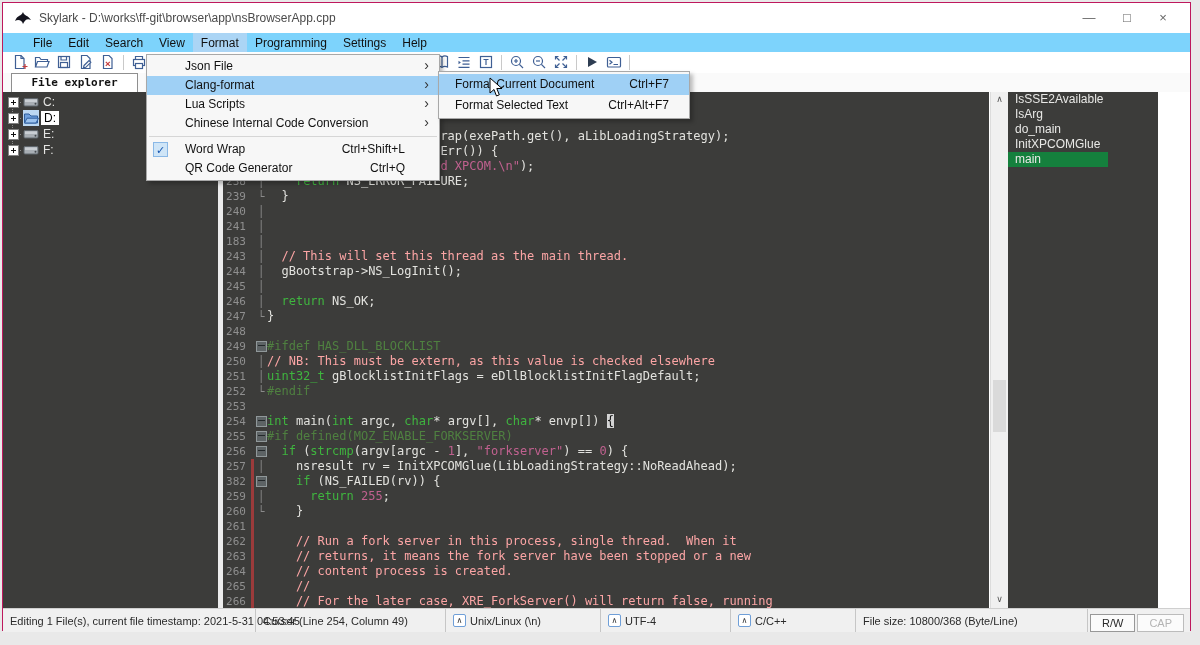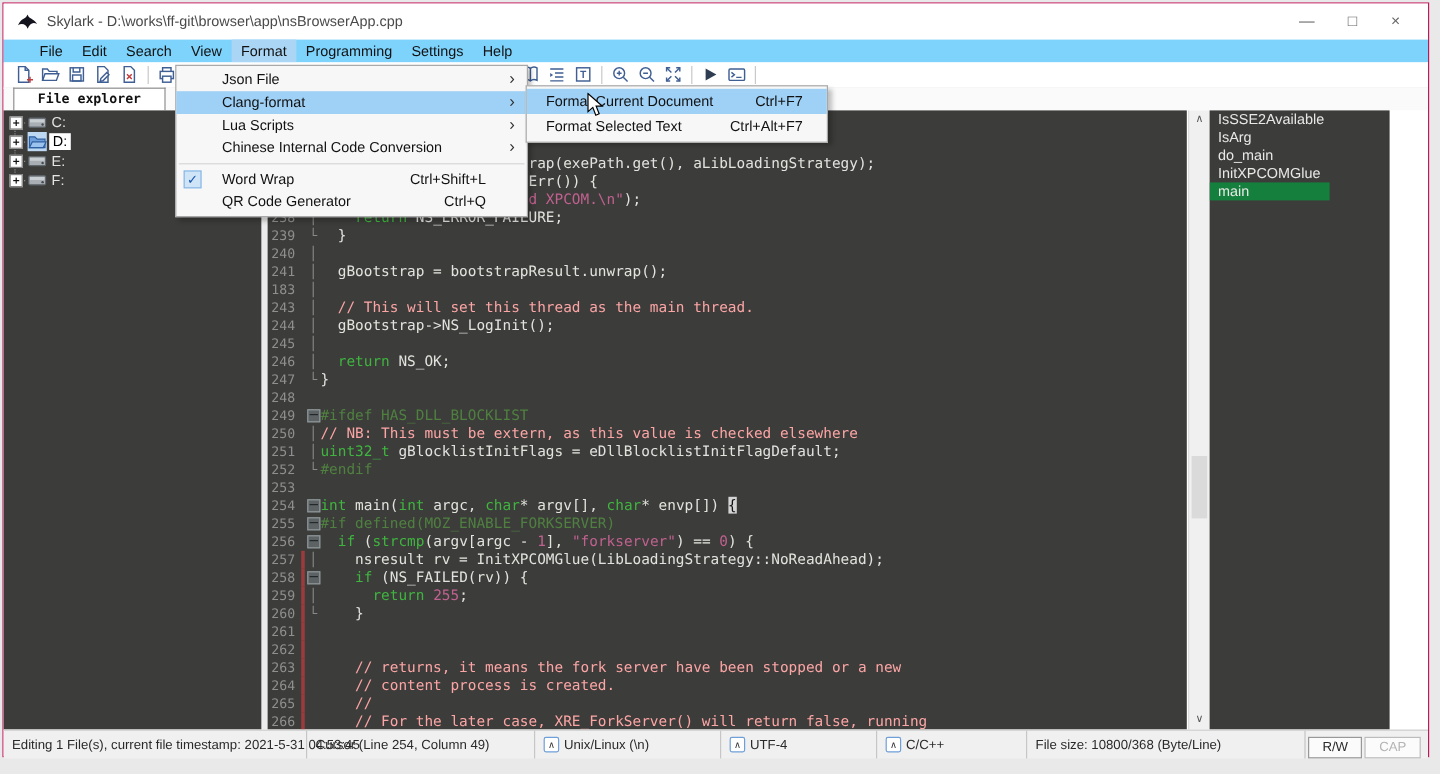--- a/index.html
+++ b/index.html
@@ -272,42 +272,42 @@
         </div>
       </div>
     <div class="expdiv"></div>
     <div class="editor" id="editor">
         <div class="crow"><span class="ln">235</span><span class="redbar"></span><span class="fold">│</span><span class="codetext"><span>      mozilla::GetBootstrap(exePath.get(), aLibLoadingStrategy);</span></span></div>
         <div class="crow"><span class="ln">236</span><span class="redbar"></span><span class="fold">│</span><span class="codetext"><span>  </span><span class="k">if</span><span> (bootstrapResult.isErr()) {</span></span></div>
         <div class="crow"><span class="ln">237</span><span class="redbar"></span><span class="fold">│</span><span class="codetext"><span>    Output(</span><span class="s">"Couldn't load XPCOM.\n"</span><span>);</span></span></div>
         <div class="crow"><span class="ln">238</span><span class="redbar"></span><span class="fold">│</span><span class="codetext"><span>    </span><span class="k">return</span><span> NS_ERROR_FAILURE;</span></span></div>
         <div class="crow"><span class="ln">239</span><span class="redbar"></span><span class="fold">└</span><span class="codetext"><span>  }</span></span></div>
         <div class="crow"><span class="ln">240</span><span class="redbar"></span><span class="fold">│</span><span class="codetext"></span></div>
-        <div class="crow"><span class="ln">241</span><span class="redbar"></span><span class="fold">│</span><span class="codetext"><span>  gBootstrap = bootstrapResult.unwrap();</span></span></div>
+        <div class="crow"><span class="ln">241</span><span class="redbar"></span><span class="fold">│</span></div>
         <div class="crow"><span class="ln">183</span><span class="redbar"></span><span class="fold">│</span><span class="codetext"></span></div>
         <div class="crow"><span class="ln">243</span><span class="redbar"></span><span class="fold">│</span><span class="codetext"><span class="c">  // This will set this thread as the main thread.</span></span></div>
         <div class="crow"><span class="ln">244</span><span class="redbar"></span><span class="fold">│</span><span class="codetext"><span>  gBootstrap-&gt;NS_LogInit();</span></span></div>
         <div class="crow"><span class="ln">245</span><span class="redbar"></span><span class="fold">│</span><span class="codetext"></span></div>
         <div class="crow"><span class="ln">246</span><span class="redbar"></span><span class="fold">│</span><span class="codetext"><span>  </span><span class="k">return</span><span> NS_OK;</span></span></div>
         <div class="crow"><span class="ln">247</span><span class="redbar"></span><span class="fold">└</span><span class="codetext"><span>}</span></span></div>
         <div class="crow"><span class="ln">248</span><span class="redbar"></span><span class="fold"></span><span class="codetext"></span></div>
         <div class="crow"><span class="ln">249</span><span class="redbar"></span><span class="fold"><span class="fbox"></span></span><span class="codetext"><span class="p">#ifdef HAS_DLL_BLOCKLIST</span></span></div>
         <div class="crow"><span class="ln">250</span><span class="redbar"></span><span class="fold">│</span><span class="codetext"><span class="c">// NB: This must be extern, as this value is checked elsewhere</span></span></div>
         <div class="crow"><span class="ln">251</span><span class="redbar"></span><span class="fold">│</span><span class="codetext"><span class="k">uint32_t</span><span> gBlocklistInitFlags = eDllBlocklistInitFlagDefault;</span></span></div>
         <div class="crow"><span class="ln">252</span><span class="redbar"></span><span class="fold">└</span><span class="codetext"><span class="p">#endif</span></span></div>
         <div class="crow"><span class="ln">253</span><span class="redbar"></span><span class="fold"></span><span class="codetext"></span></div>
         <div class="crow"><span class="ln">254</span><span class="redbar"></span><span class="fold"><span class="fbox"></span></span><span class="codetext"><span class="k">int</span><span> main(</span><span class="k">int</span><span> argc, </span><span class="k">char</span><span>* argv[], </span><span class="k">char</span><span>* envp[]) </span><span class="cur">{</span></span></div>
         <div class="crow"><span class="ln">255</span><span class="redbar"></span><span class="fold"><span class="fbox"></span></span><span class="codetext"><span class="p">#if defined(MOZ_ENABLE_FORKSERVER)</span></span></div>
         <div class="crow"><span class="ln">256</span><span class="redbar"></span><span class="fold"><span class="fbox"></span></span><span class="codetext"><span>  </span><span class="k">if</span><span> (</span><span class="k">strcmp</span><span>(argv[argc - </span><span class="n">1</span><span>], </span><span class="s">"forkserver"</span><span>) == </span><span class="n">0</span><span>) {</span></span></div>
         <div class="crow"><span class="ln">257</span><span class="redbar on"></span><span class="fold">│</span><span class="codetext"><span>    nsresult rv = InitXPCOMGlue(LibLoadingStrategy::NoReadAhead);</span></span></div>
-        <div class="crow"><span class="ln">258</span><span class="redbar on"></span><span class="fold"><span class="fbox"></span></span><span class="codetext"><span>    </span><span class="k">if</span><span> (NS_FAILED(rv)) {</span></span></div>
+        <div class="crow"><span class="ln">382</span><span class="redbar on"></span><span class="fold"><span class="fbox"></span></span><span class="codetext"><span>    </span><span class="k">if</span><span> (NS_FAILED(rv)) {</span></span></div>
         <div class="crow"><span class="ln">259</span><span class="redbar on"></span><span class="fold">│</span><span class="codetext"><span>      </span><span class="k">return</span><span> </span><span class="n">255</span><span>;</span></span></div>
         <div class="crow"><span class="ln">260</span><span class="redbar on"></span><span class="fold">└</span><span class="codetext"><span>    }</span></span></div>
         <div class="crow"><span class="ln">261</span><span class="redbar on"></span><span class="fold"></span><span class="codetext"></span></div>
-        <div class="crow"><span class="ln">262</span><span class="redbar on"></span><span class="fold"></span></div>
+        <div class="crow"><span class="ln">262</span><span class="redbar on"></span><span class="fold"></span><span class="codetext"><span class="c">    // Run a fork server in this process, single thread.  When it</span></span></div>
         <div class="crow"><span class="ln">263</span><span class="redbar on"></span><span class="fold"></span><span class="codetext"><span class="c">    // returns, it means the fork server have been stopped or a new</span></span></div>
         <div class="crow"><span class="ln">264</span><span class="redbar on"></span><span class="fold"></span><span class="codetext"><span class="c">    // content process is created.</span></span></div>
         <div class="crow"><span class="ln">265</span><span class="redbar on"></span><span class="fold"></span><span class="codetext"><span class="c">    //</span></span></div>
         <div class="crow"><span class="ln">266</span><span class="redbar on"></span><span class="fold"></span><span class="codetext"><span class="c">    // For the later case, XRE_ForkServer() will return false, running</span></span></div>
       </div>
     <div class="scrollv">
       <div class="sarrow" id="sup">∧</div>
       <div class="sthumb"></div>
       <div class="sarrow" id="sdown">∨</div>
     </div>

